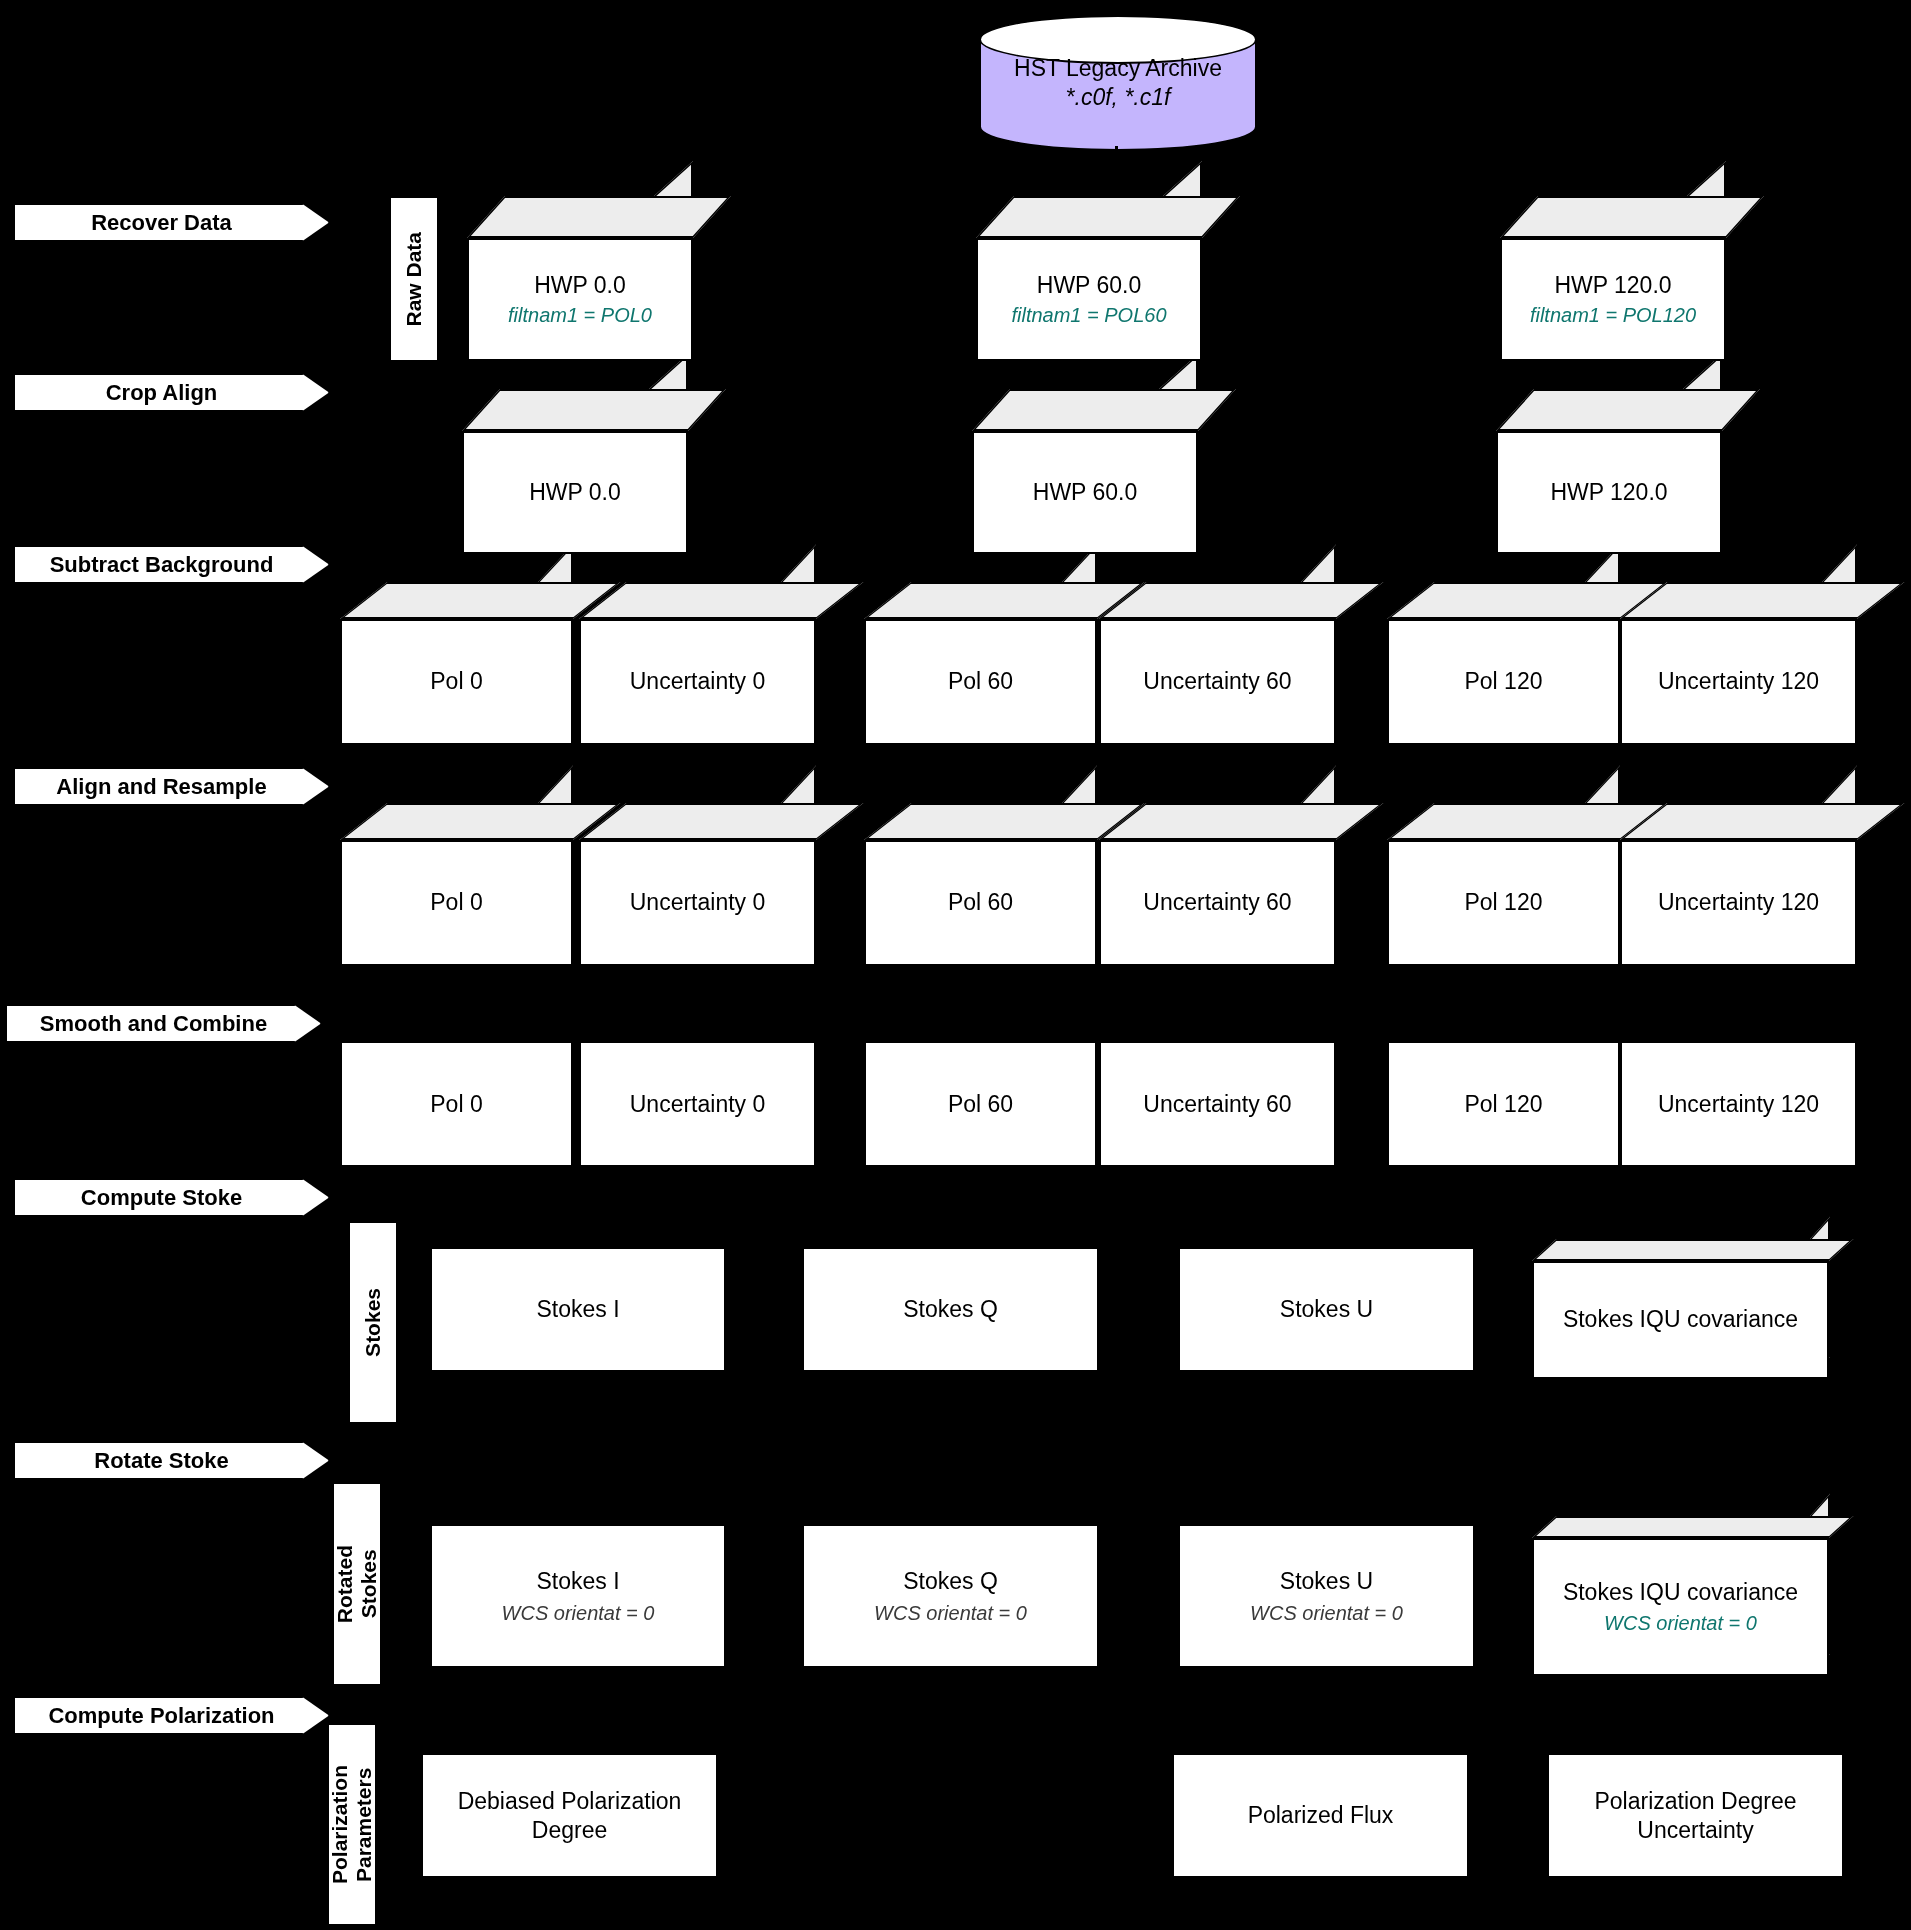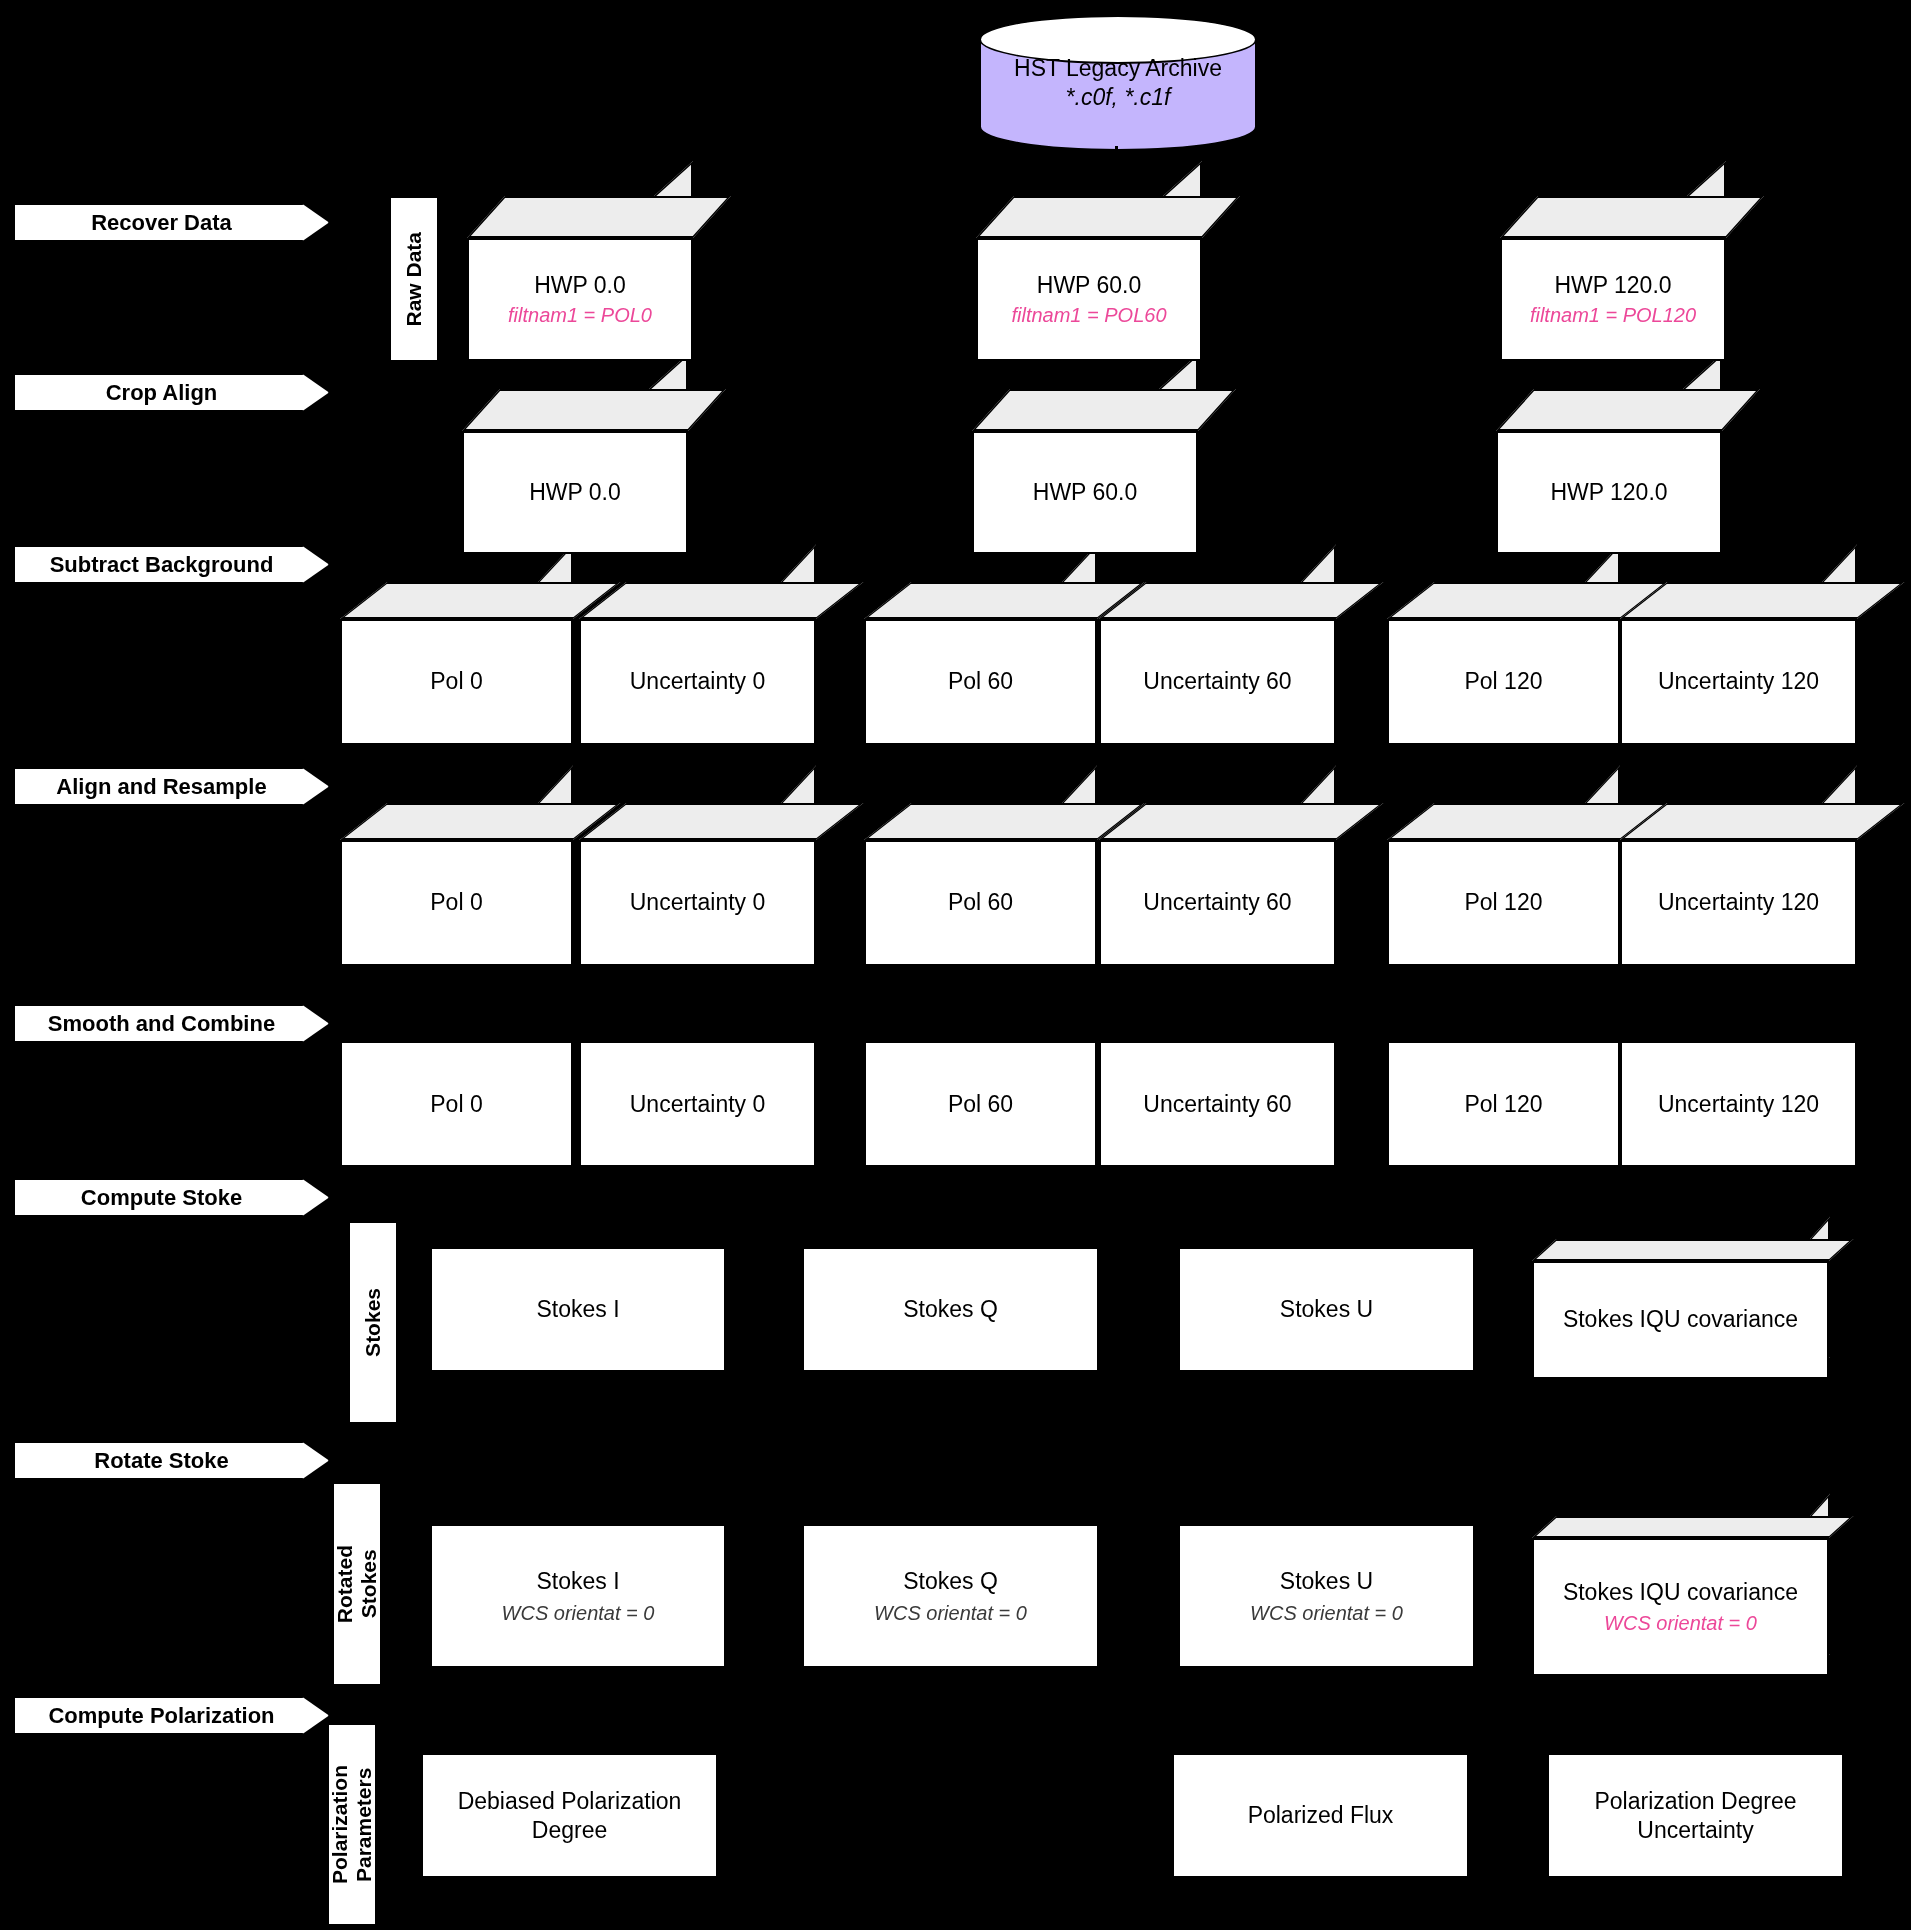--- a/index.html
+++ b/index.html
@@ -121,21 +121,21 @@
     z-index: 2;
   }
   .cube .side {
     position: absolute;
     background: #ededed;
     border: 2.3px solid #000;
     box-sizing: border-box;
     z-index: 1;
   }
   .cube .lbl { font-size: 23px; line-height: 1.2; }
-  .cube .sub { font-size: 20px; font-style: italic; color: #ec4899; margin-top: 4.7px; }
+  .cube .sub { font-size: 20px; font-style: italic; color: #0f766e; margin-top: 4.7px; }
 
   
   .flatbox {
     position: absolute;
     background: #fff;
     border: 2.3px solid #000;
     box-sizing: border-box;
     display: flex;
     flex-direction: column;
     align-items: center;
@@ -180,21 +180,21 @@
   </div>
   <div class="stage-tag" style="left:14px; top:374px; width:315px;">
     <span>Crop Align</span>
   </div>
   <div class="stage-tag" style="left:14px; top:546px; width:315px;">
     <span>Subtract Background</span>
   </div>
   <div class="stage-tag" style="left:14px; top:768px; width:315px;">
     <span>Align and Resample</span>
   </div>
-  <div class="stage-tag" style="left:14px; top:1005px; width:315px;">
+  <div class="stage-tag" style="left:6px; top:1005px; width:315px;">
     <span>Smooth and Combine</span>
   </div>
   <div class="stage-tag" style="left:14px; top:1179px; width:315px;">
     <span>Compute Stoke</span>
   </div>
   <div class="stage-tag" style="left:14px; top:1442px; width:315px;">
     <span>Rotate Stoke</span>
   </div>
   <div class="stage-tag" style="left:14px; top:1697px; width:315px;">
     <span>Compute Polarization</span>

